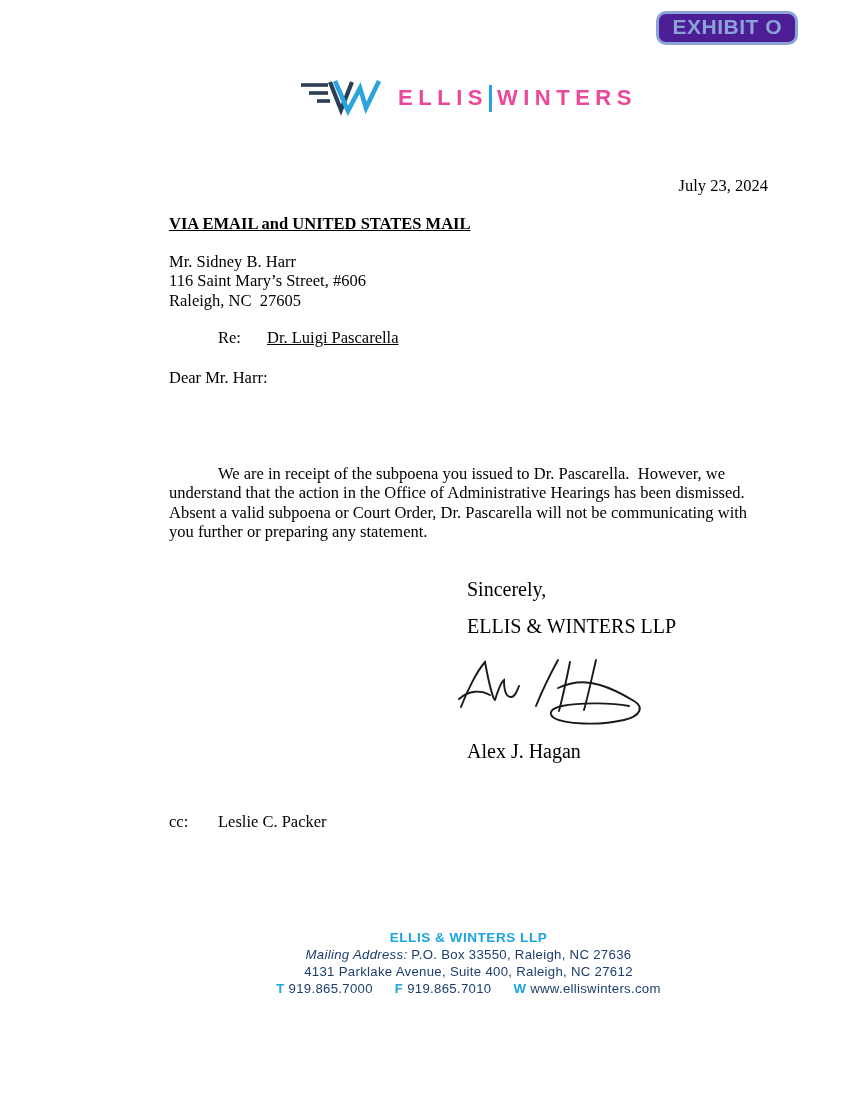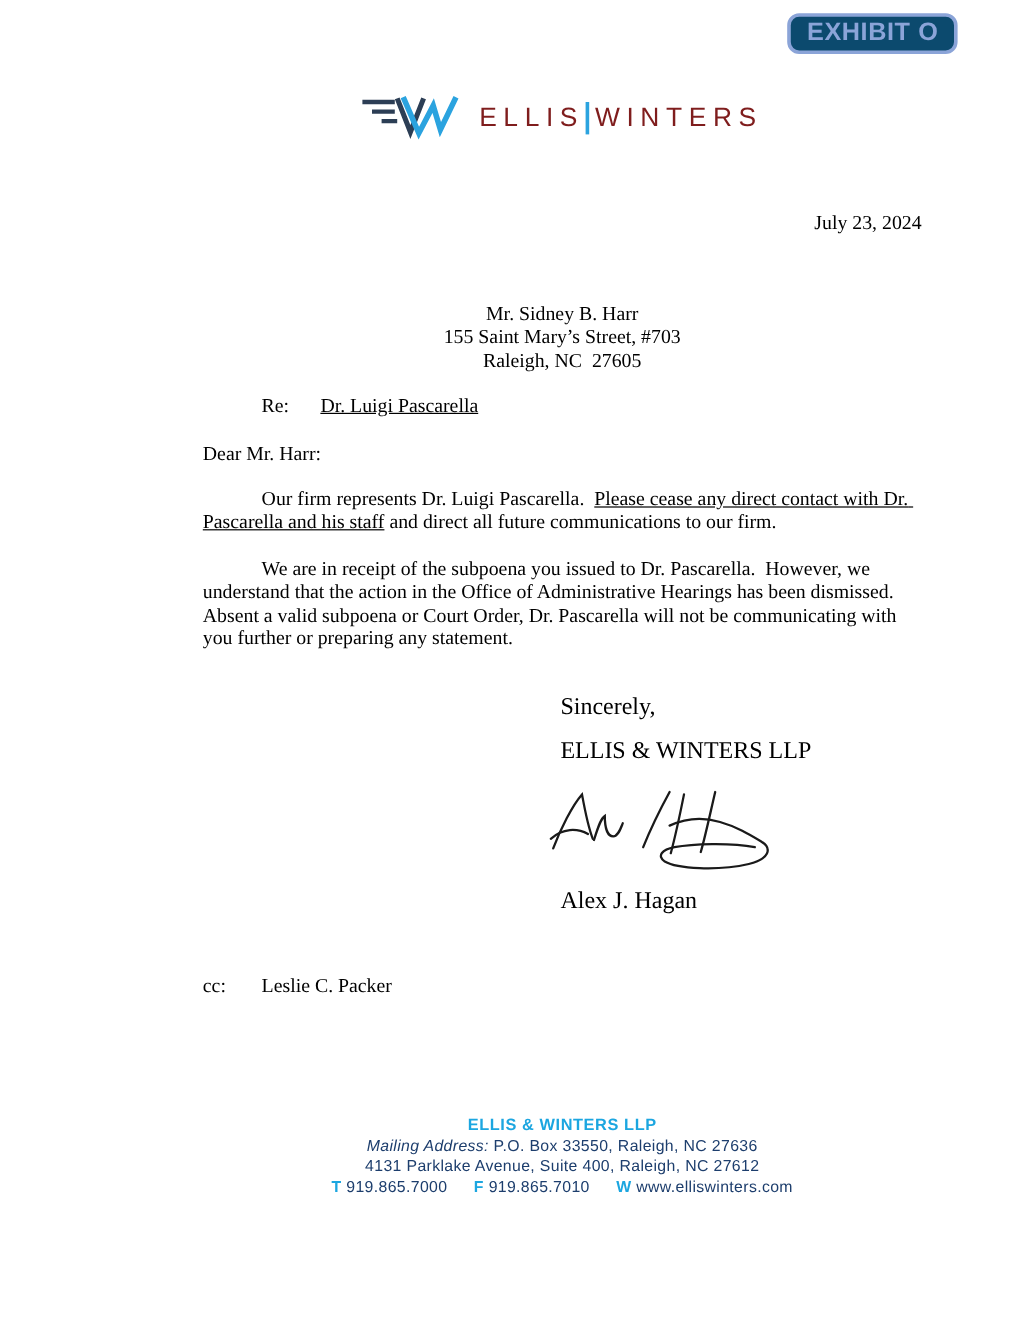--- a/index.html
+++ b/index.html
@@ -10,40 +10,40 @@
   .pre { white-space:pre-wrap; }
   .u { text-decoration:underline; }
 
   
   .stamp {
     position:absolute; top:11px; right:52px;
     border:3px solid #8ba4d8; border-radius:10px;
     padding:1px 13px 3px 13px;
     color:#8ba4d8; font-family:"Liberation Sans", sans-serif;
     font-weight:bold; font-size:21px; letter-spacing:0.5px;
-    background:#0c4a6e;
+    background:#4c1d95;
   }
 
   
   .logo {
     position:absolute; left:169px; top:76px; width:599px; height:44px;
     display:flex; align-items:center; justify-content:center;
   }
   .logo-mark { width:84px; height:42px; margin-right:14px; }
   .logo-word {
     font-family:"Liberation Sans", sans-serif; font-size:22px;
-    letter-spacing:5.5px; color:#7f1d1d; font-weight:400;
+    letter-spacing:5.5px; color:#ec4899; font-weight:700;
   }
   .logo-bar { display:inline-block; width:3px; height:27px; background:#2ba3df; margin:0 5px 0 1px; vertical-align:middle; }
 
   
   .block { position:absolute; left:169px; width:599px; font-size:16.5px; line-height:19.3px; }
   .date-line { top:176px; text-align:right; }
   .via-line { top:214px; font-weight:bold; text-decoration:underline; }
-  .addr { top:252px;text-align:center; }
+  .addr { top:252px; }
   .re-line { top:328px; padding-left:49px; }
   .re-label { display:inline-block; width:49px; }
   .salutation { top:368px; }
   .para { margin:0; text-indent:49px; }
   .para1 { top:406px; }
   .para2 { top:464px; }
 
   .closing { position:absolute; left:467px; top:580px; width:300px; font-size:20px; line-height:19.3px; }
   .closing .firm-line { margin-top:18px; }
   .sig-svg { display:block; margin:12px 0 0 -10px; }
@@ -84,34 +84,34 @@
       <path d="M30 5 L41 33 L52 5" stroke="#2c3e55" stroke-width="4.2" fill="none"></path>
       <path d="M35 4 L48 34 L60 11 L66 31 L79 4" stroke="#2ba3df" stroke-width="4.6" fill="none"></path>
     </svg>
     <span class="logo-word">ELLIS</span>
     <span class="logo-bar"></span>
     <span class="logo-word">WINTERS</span>
   </div>
 
   <div class="block date-line">July 23, 2024</div>
 
+  <div class="block via-line">VIA EMAIL and UNITED STATES MAIL</div>
 
   <div class="block addr">
     <div>Mr. Sidney B. Harr</div>
-    <div>155 Saint Mary’s Street, #703</div>
+    <div>116 Saint Mary’s Street, #606</div>
     <div class="pre">Raleigh, NC  27605</div>
   </div>
 
   <div class="block re-line">
     <span class="re-label">Re:</span><span class="u">Dr. Luigi Pascarella</span>
   </div>
 
   <div class="block salutation">Dear Mr. Harr:</div>
 
-  <p class="block para para1 pre"><span>Our firm represents Dr. Luigi Pascarella.  </span><span class="u">Please cease any direct contact with Dr. Pascarella and his staff</span><span> and direct all future communications to our firm.</span></p>
 
   <p class="block para para2 pre">We are in receipt of the subpoena you issued to Dr. Pascarella.  However, we understand that the action in the Office of Administrative Hearings has been dismissed.  Absent a valid subpoena or Court Order, Dr. Pascarella will not be communicating with you further or preparing any statement.</p>
 
   <div class="closing">
     <div>Sincerely,</div>
     <div class="firm-line">ELLIS &amp; WINTERS LLP</div>
     <svg class="sig-svg" width="190" height="85" viewBox="0 0 190 85" aria-hidden="true">
       <g stroke="#1a1a1a" stroke-width="1.9" fill="none" stroke-linecap="round">
         <path d="M4 58 C10 42 20 22 28 13 C30 24 33 40 37 50"></path>
         <path d="M2 50 C12 41 24 41 33 46"></path>

